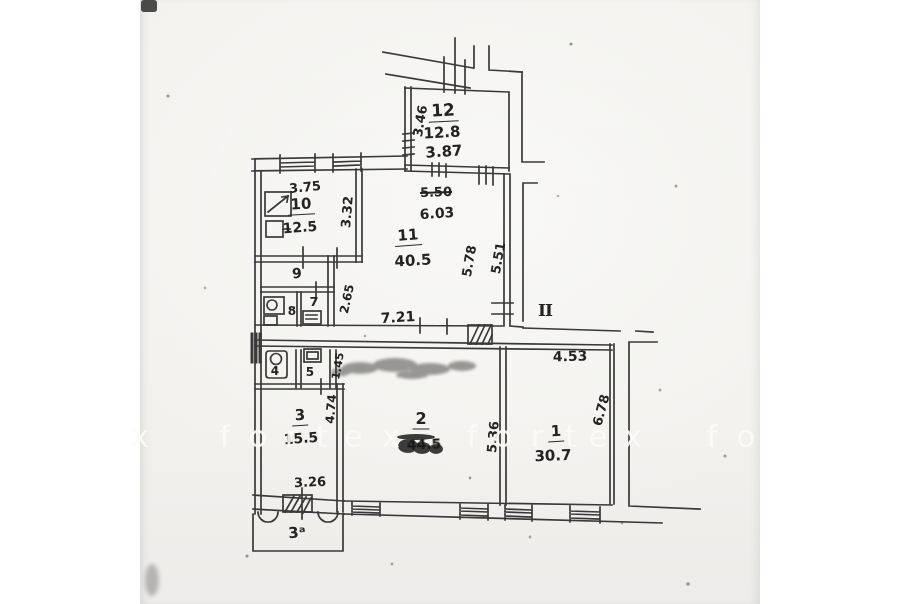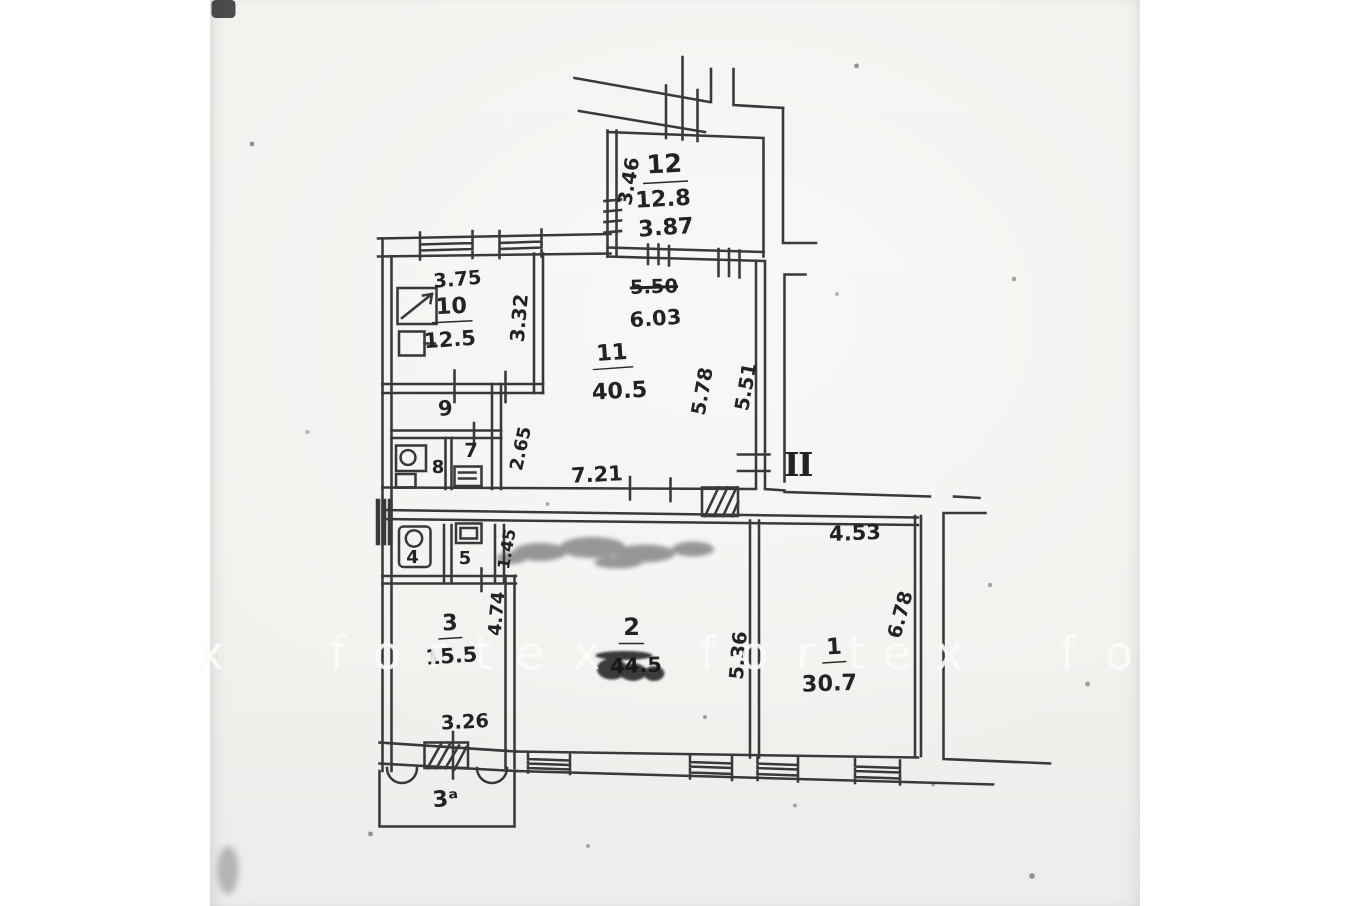--- a/index.html
+++ b/index.html
@@ -159,21 +159,21 @@
       <span class="lbl" style="left: 347px; top: 212px; font-size: 13px; transform: translate(-50%, -50%) rotate(-85deg);">3.32</span>
       <span class="lbl" style="left: 297px; top: 273px; font-size: 14px; transform: translate(-50%, -50%) rotate(-5deg);">9</span>
       <span class="lbl" style="left: 314px; top: 301px; font-size: 13px; transform: translate(-50%, -50%) rotate(0deg);">7</span>
       <span class="lbl" style="left: 292px; top: 311px; font-size: 12px; transform: translate(-50%, -50%) rotate(0deg);">8</span>
       <span class="lbl" style="left: 347px; top: 299px; font-size: 12px; transform: translate(-50%, -50%) rotate(-78deg);">2.65</span>
       <span class="lbl underline" style="left: 408px; top: 237px; font-size: 15px; transform: translate(-50%, -50%) rotate(-4deg);">11</span>
       <span class="lbl" style="left: 413px; top: 261px; font-size: 15px; transform: translate(-50%, -50%) rotate(-3deg);">40.5</span>
       <span class="lbl" style="left: 469px; top: 261px; font-size: 13px; transform: translate(-50%, -50%) rotate(-80deg);">5.78</span>
       <span class="lbl" style="left: 498px; top: 258px; font-size: 13px; transform: translate(-50%, -50%) rotate(-80deg);">5.51</span>
       <span class="lbl" style="left: 398px; top: 317px; font-size: 14px; transform: translate(-50%, -50%) rotate(-3deg);">7.21</span>
-      <span class="lbl serif" style="left: 532px; top: 310px; font-size: 22px; transform: translate(-50%, -50%) rotate(0deg);">II</span>
+      <span class="lbl serif" style="left: 545px; top: 310px; font-size: 17px; transform: translate(-50%, -50%) rotate(0deg);">II</span>
       <span class="lbl" style="left: 570px; top: 356px; font-size: 14px; transform: translate(-50%, -50%) rotate(-2deg);">4.53</span>
       <span class="lbl underline" style="left: 556px; top: 433px; font-size: 15px; transform: translate(-50%, -50%) rotate(-3deg);">1</span>
       <span class="lbl" style="left: 553px; top: 456px; font-size: 15px; transform: translate(-50%, -50%) rotate(-2deg);">30.7</span>
       <span class="lbl" style="left: 601px; top: 410px; font-size: 13px; transform: translate(-50%, -50%) rotate(-75deg);">6.78</span>
       <span class="lbl" style="left: 493px; top: 437px; font-size: 13px; transform: translate(-50%, -50%) rotate(-85deg);">5.36</span>
       <span class="lbl underline" style="left: 421px; top: 420px; font-size: 16px; transform: translate(-50%, -50%) rotate(0deg);">2</span>
       <span class="lbl blotted" style="left: 424px; top: 444px; font-size: 14px; transform: translate(-50%, -50%) rotate(-2deg);">44.5</span>
       <span class="lbl underline" style="left: 300px; top: 417px; font-size: 15px; transform: translate(-50%, -50%) rotate(-3deg);">3</span>
       <span class="lbl" style="left: 301px; top: 438px; font-size: 14px; transform: translate(-50%, -50%) rotate(-4deg);">15.5</span>
       <span class="lbl" style="left: 331px; top: 409px; font-size: 12px; transform: translate(-50%, -50%) rotate(-85deg);">4.74</span>

